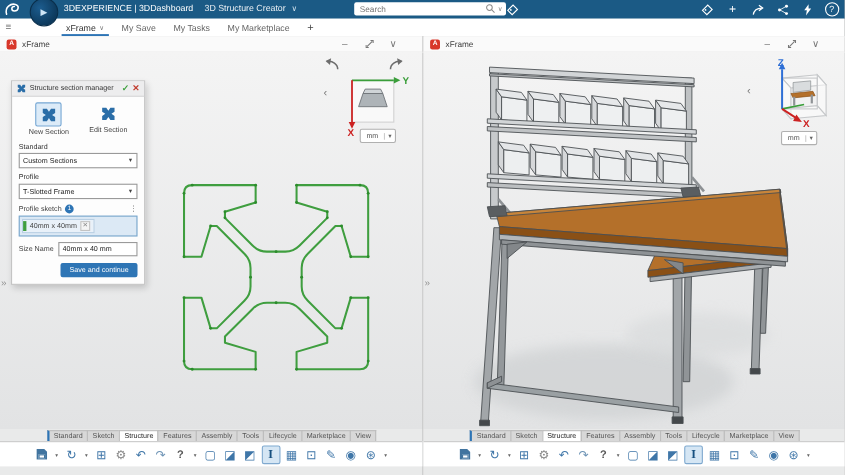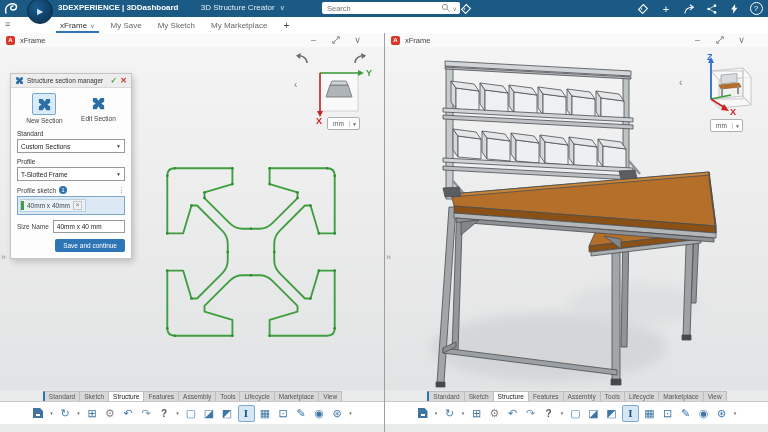--- a/index.html
+++ b/index.html
@@ -2,22 +2,22 @@
 <html><head>
 <meta charset="utf-8">
 <style>
   html,body{margin:0;padding:0;background:#555;}
   #screen{position:relative;width:768px;height:432px;overflow:hidden;
     font-family:"Liberation Sans",sans-serif;background:#e8e9ea;
     -webkit-font-smoothing:antialiased;}
   
   .topbar{position:absolute;left:0;top:0;width:768px;height:17px;background:#1b5a85;}
   .brand{position:absolute;left:58px;top:3px;color:#fff;font-size:8px;white-space:nowrap;}
-  .brand b{font-weight:bold}
-  .brand .app{font-weight:normal;color:#e8eef3;margin-left:20px}
+  .brand b{font-weight:normal}
+  .brand .app{font-weight:normal;color:#e8eef3;margin-left:8px}
   .brand .carr{font-size:7px;margin-left:3px;color:#cfe0ec}
   .searchbox{position:absolute;left:322px;top:2px;width:132px;height:12px;background:#fff;
     border-radius:2px;display:flex;align-items:center;padding:0 3px;}
   .searchbox input{border:0;outline:0;flex:1;font-size:7.5px;color:#444;background:transparent;
     font-family:"Liberation Sans",sans-serif;min-width:0}
   .sb-car{font-size:6px;color:#888;margin-left:2px}
   .tb-ic{position:absolute;top:2px;width:14px;height:13px;display:flex;align-items:center;
     justify-content:center;color:#fff;font-size:10px;cursor:pointer}
   
   .tabbar{position:absolute;left:0;top:17px;width:768px;height:16px;background:#fff;
@@ -186,21 +186,21 @@
 
   <div class="tabbar"></div>
   <span class="pantog">≡</span>
   <div class="compass">▶</div>
   <div class="tabs">
     <span class="tab active">
       <span>xFrame</span>
       <span class="tcar">∨</span>
     </span>
     <span class="tab">My Save</span>
-    <span class="tab">My Sketch</span>
+    <span class="tab">My Tasks</span>
     <span class="tab">My Marketplace</span>
     <span class="tab add">+</span>
   </div>
 
   <div class="panel left">
     <div class="phead">
       <span class="pico">A</span>
       <span class="ptitle">xFrame</span>
       <span class="pctrl" style="right:64px">–</span>
       <span class="pctrl" style="right:42px">

